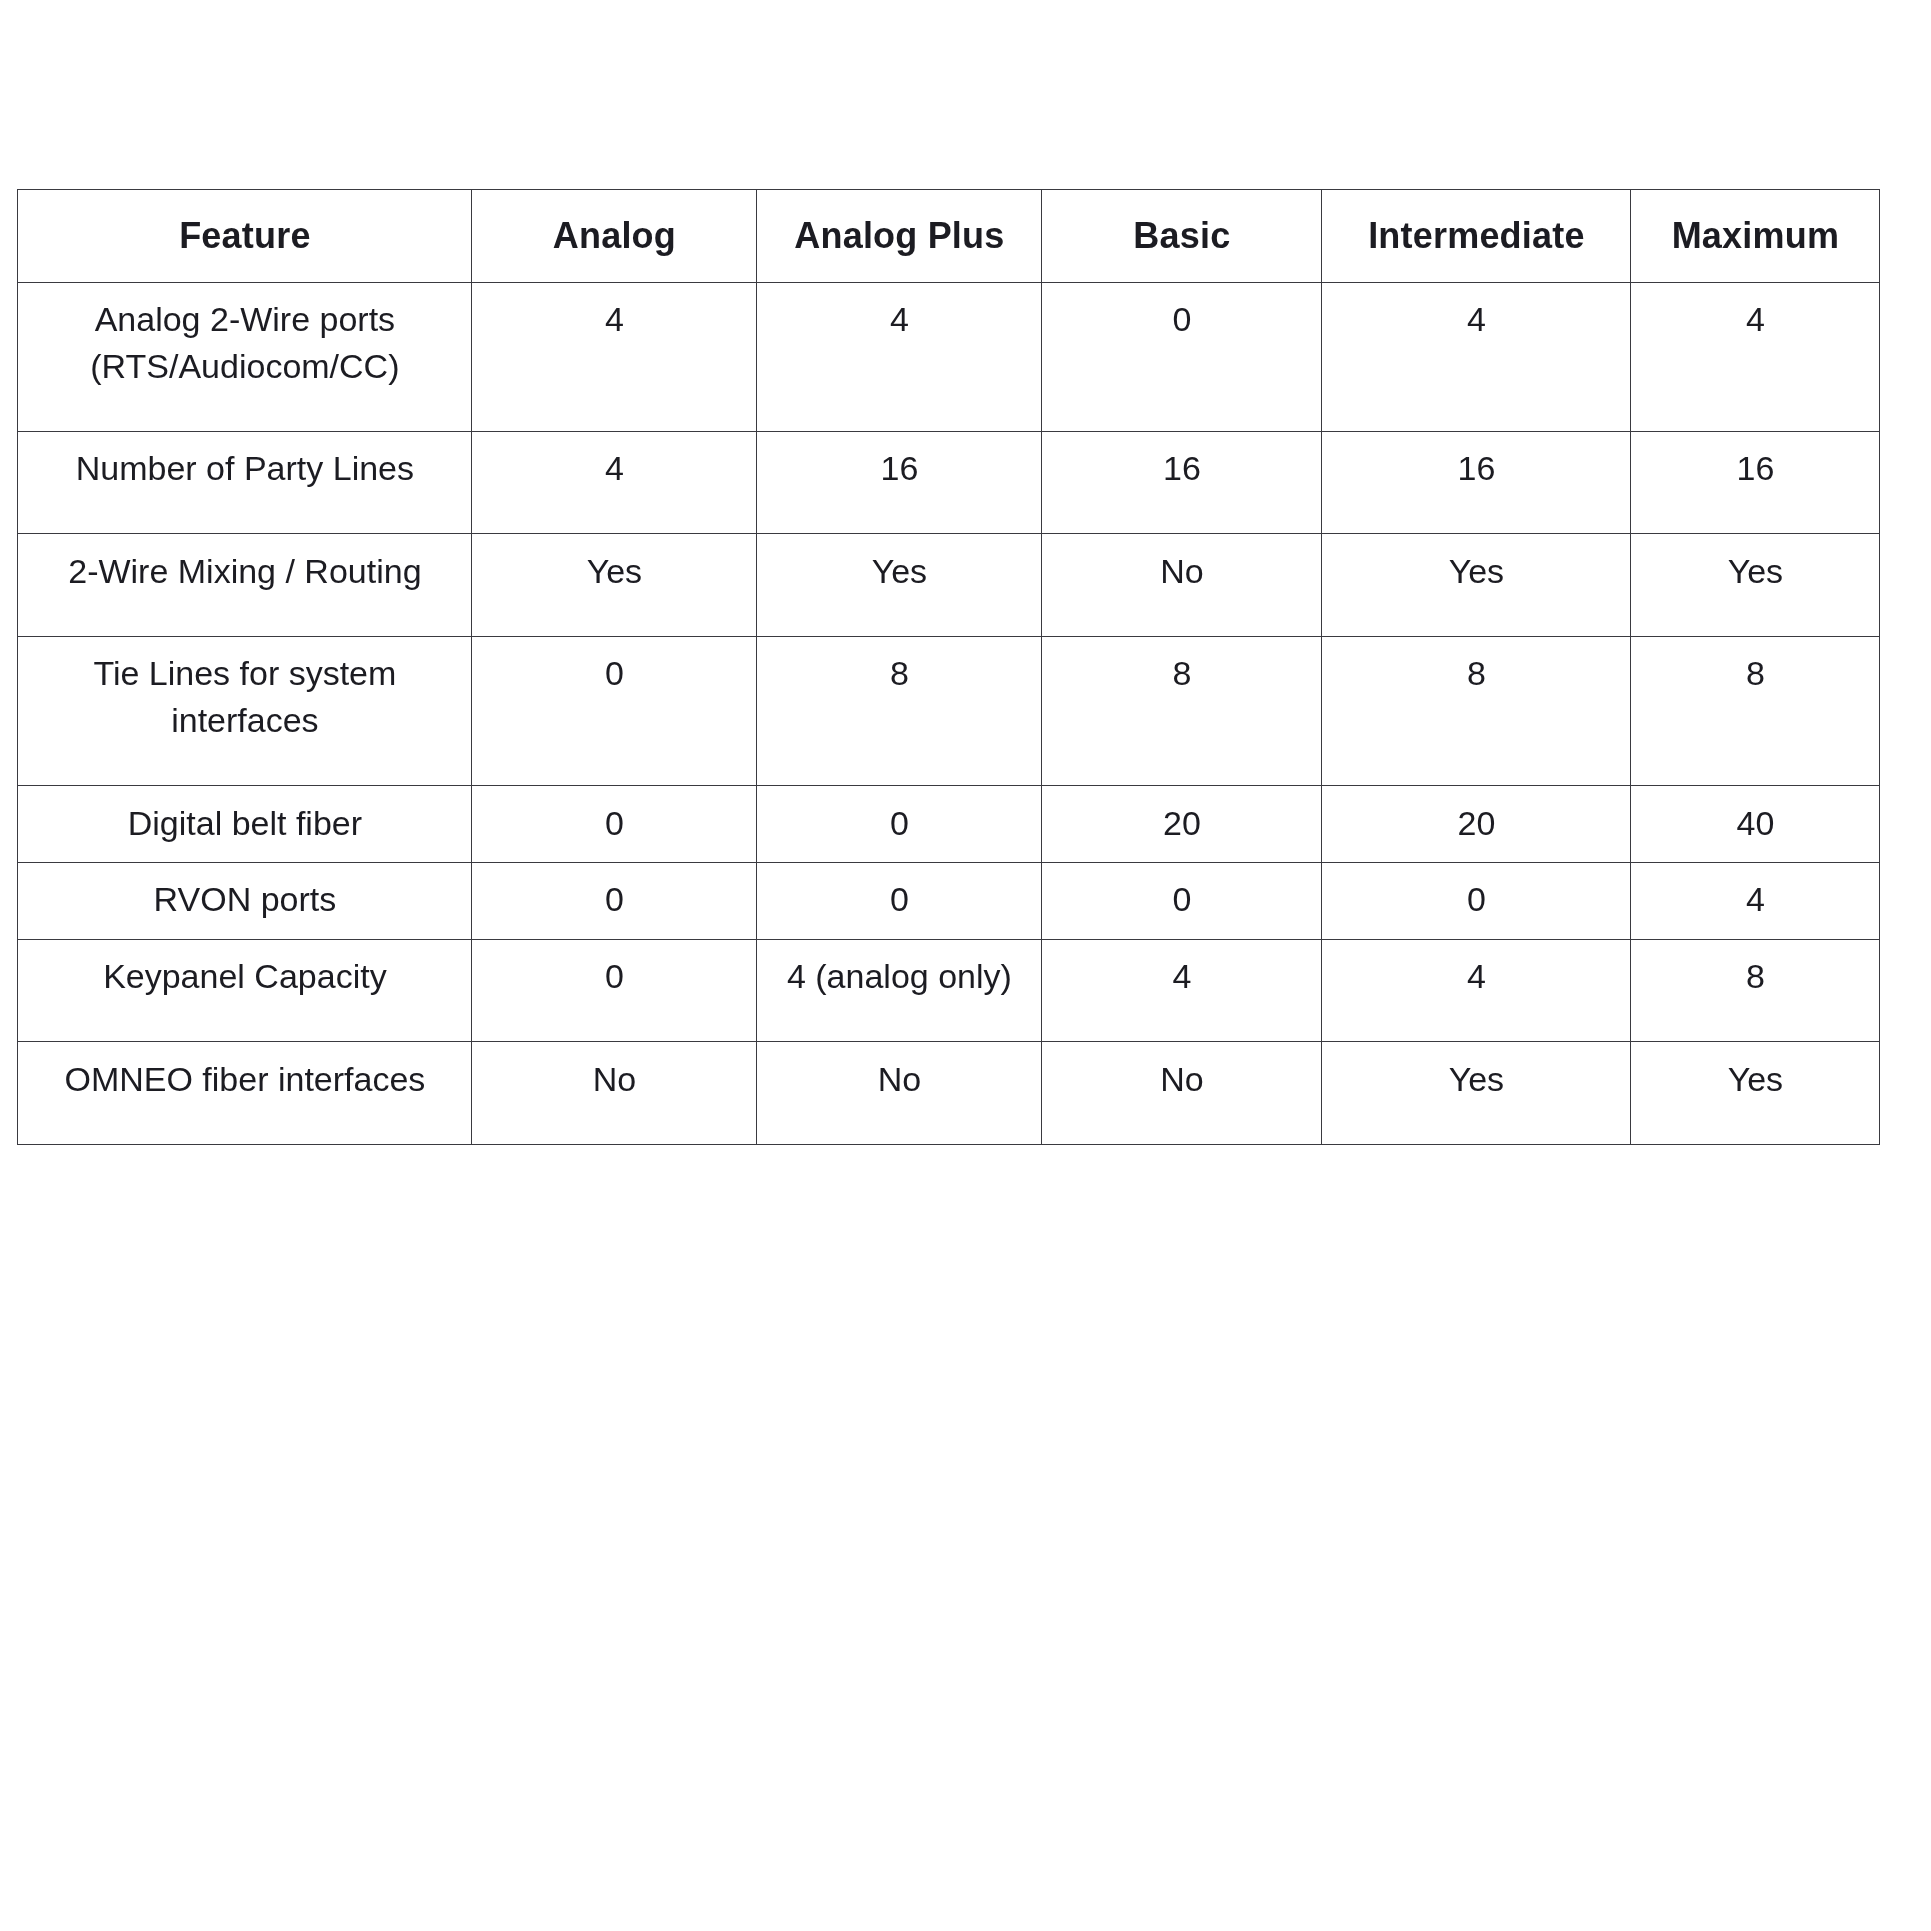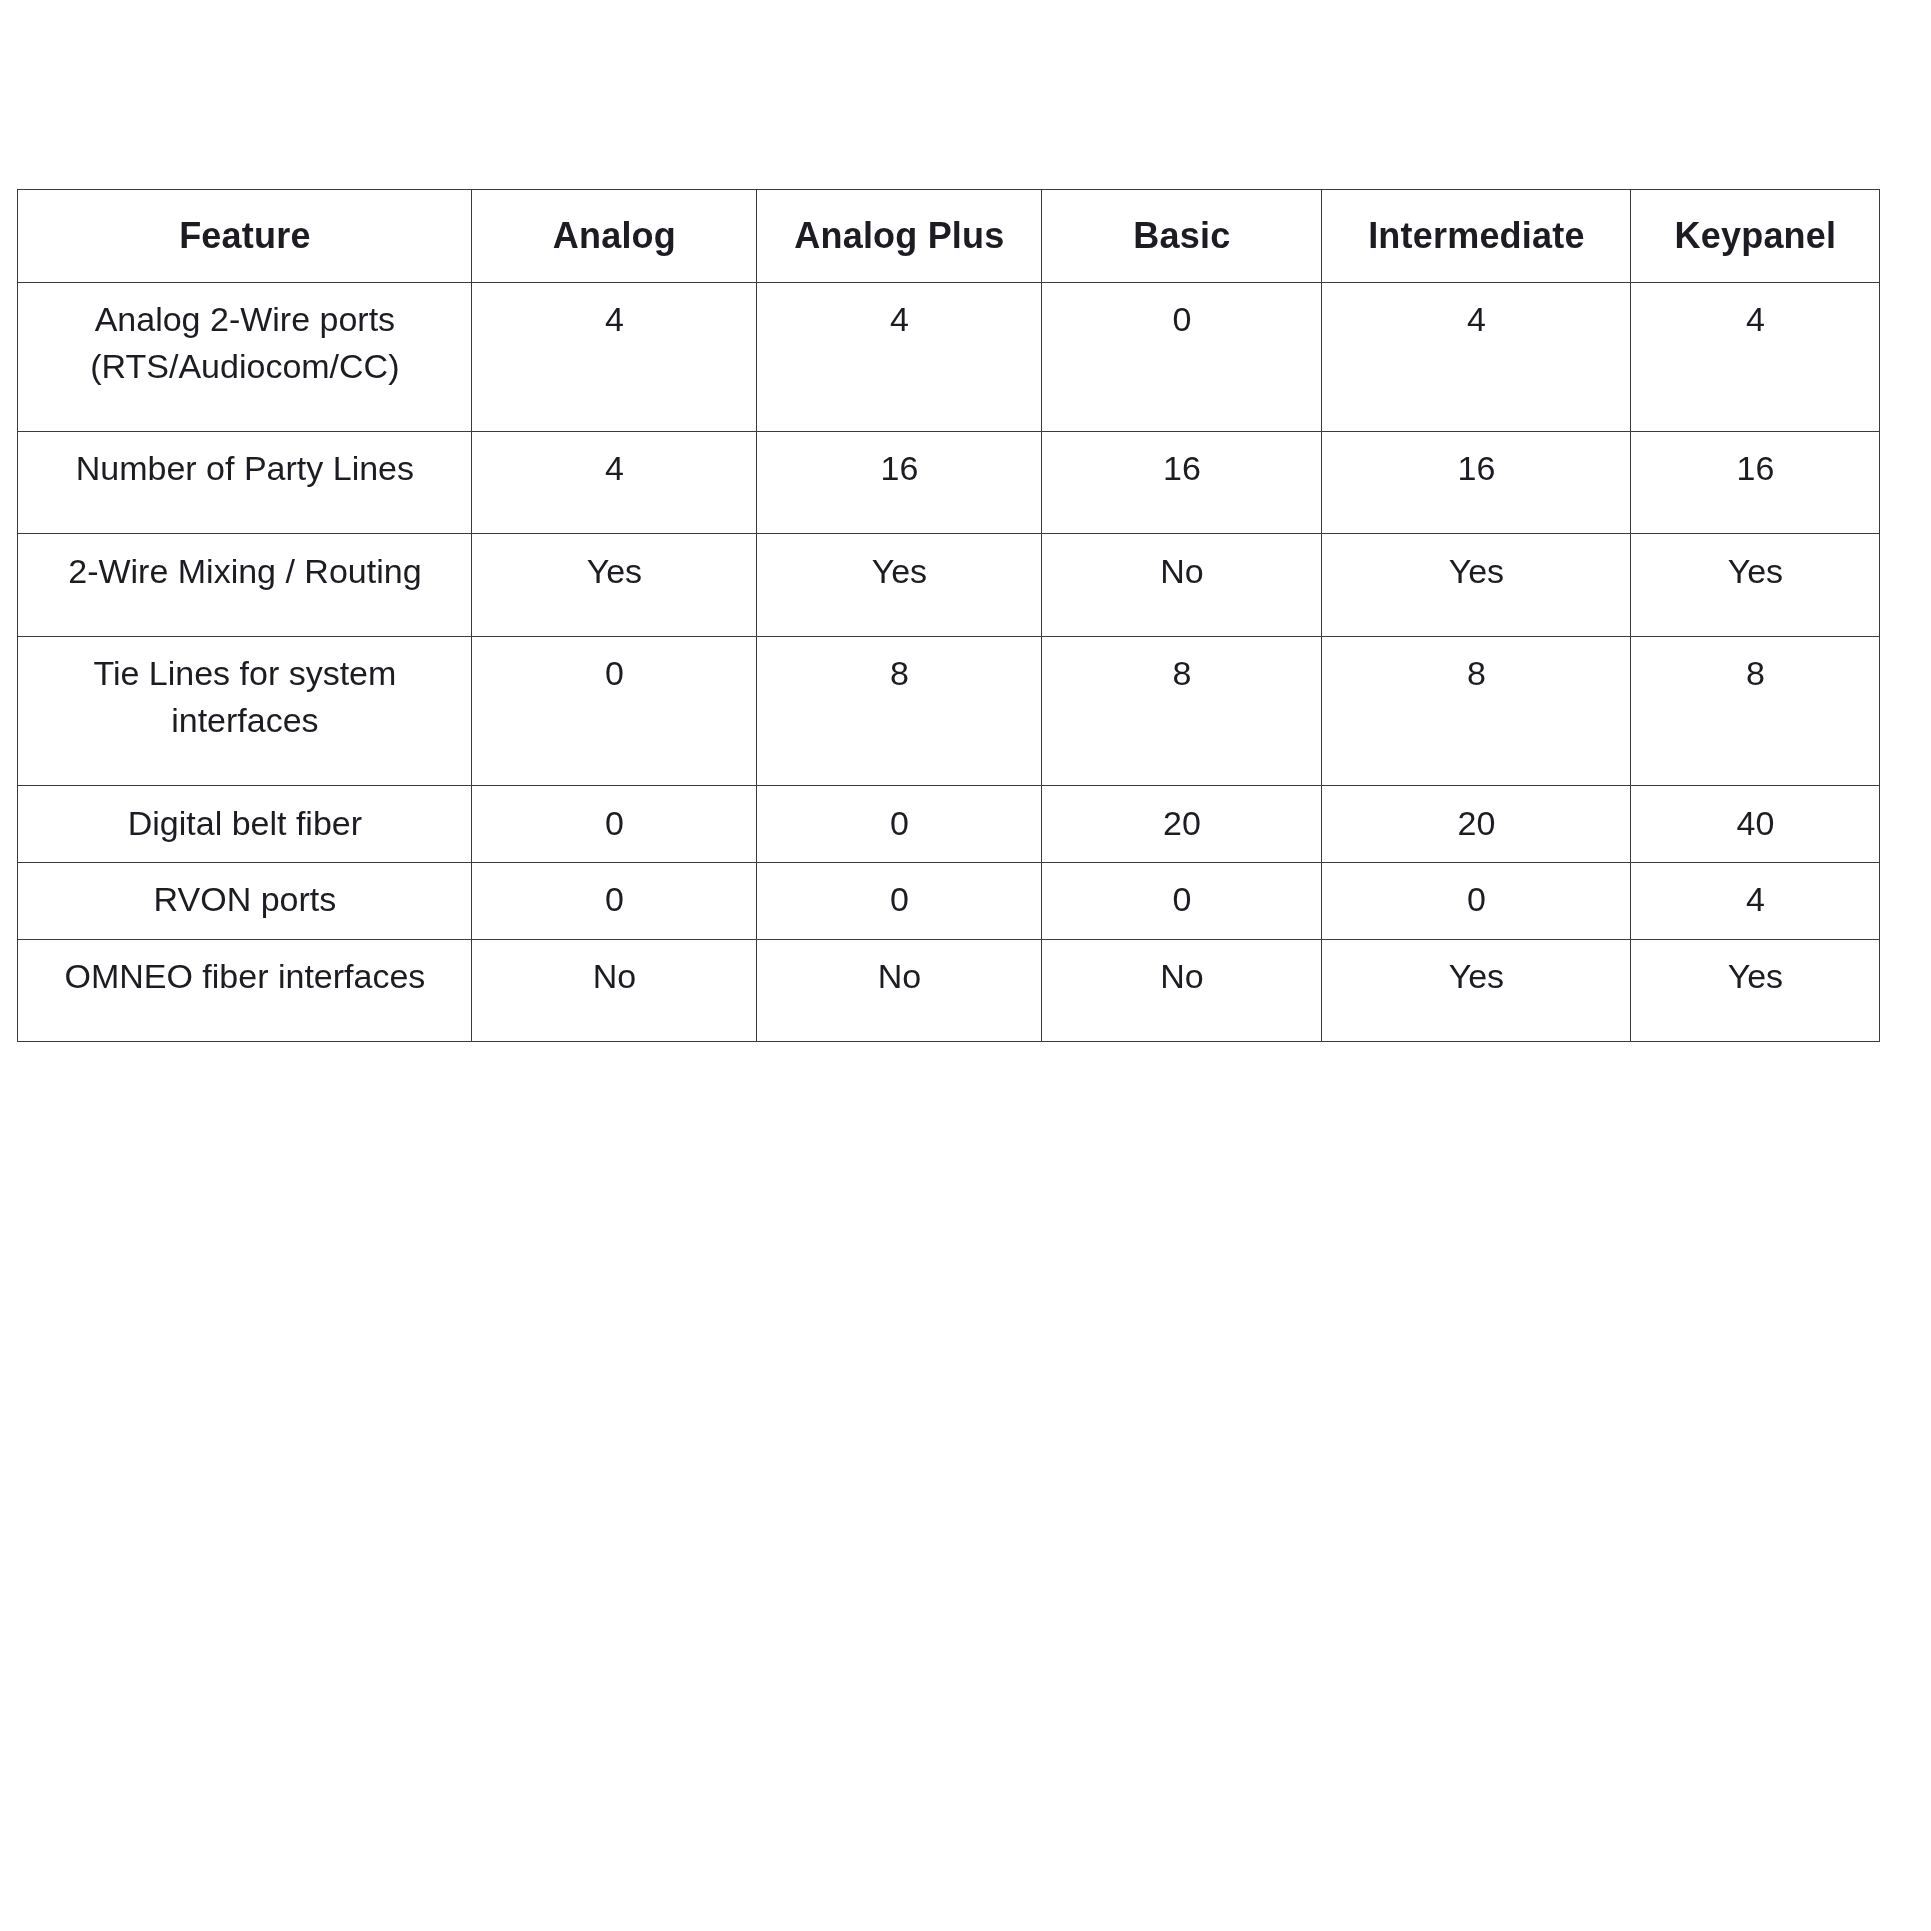--- a/index.html
+++ b/index.html
@@ -84,21 +84,21 @@
         <col class="c-inter">
         <col class="c-adv">
       </colgroup>
       <thead>
         <tr>
           <th>Feature</th>
           <th>Analog</th>
           <th>Analog Plus</th>
           <th>Basic</th>
           <th>Intermediate</th>
-          <th>Keypanel</th>
+          <th>Maximum</th>
         </tr>
       </thead>
       <tbody>
 
         <tr class="tall">
           <td class="feature">Analog 2-Wire ports (RTS/Audiocom/CC)</td>
           <td class="val">4</td>
           <td class="val">4</td>
           <td class="val">0</td>
           <td class="val">4</td>
@@ -146,20 +146,28 @@
 
         <tr>
           <td class="feature">RVON ports</td>
           <td class="val">0</td>
           <td class="val">0</td>
           <td class="val">0</td>
           <td class="val">0</td>
           <td class="val">4</td>
         </tr>
 
+        <tr class="tall">
+          <td class="feature">Keypanel Capacity</td>
+          <td class="val">0</td>
+          <td class="val">4 (analog only)</td>
+          <td class="val">4</td>
+          <td class="val">4</td>
+          <td class="val">8</td>
+        </tr>
 
         <tr class="tall">
           <td class="feature">OMNEO fiber interfaces</td>
           <td class="val">No</td>
           <td class="val">No</td>
           <td class="val">No</td>
           <td class="val">Yes</td>
           <td class="val">Yes</td>
         </tr>
 

